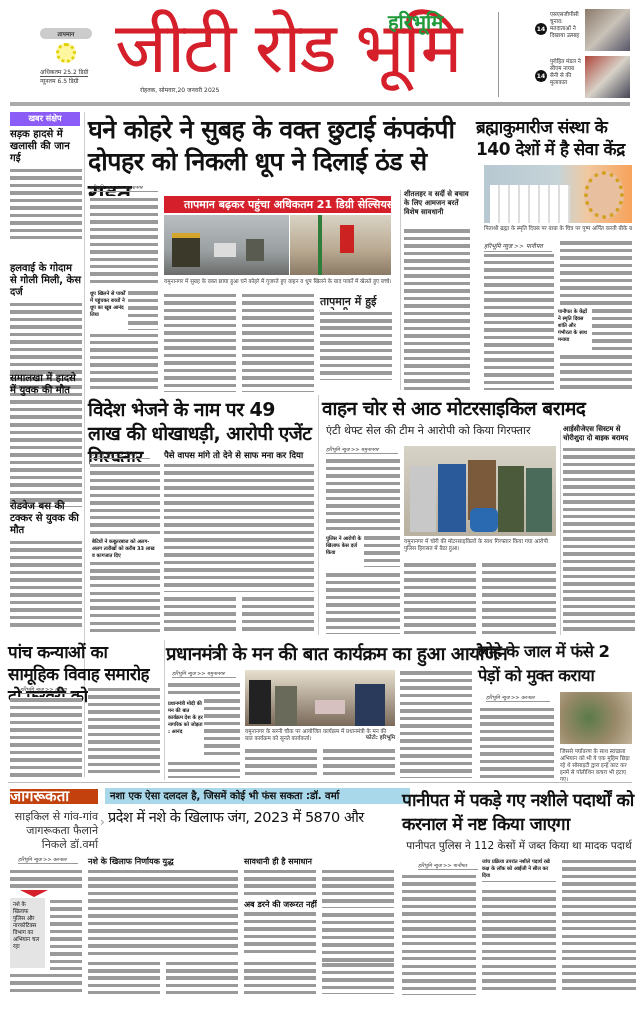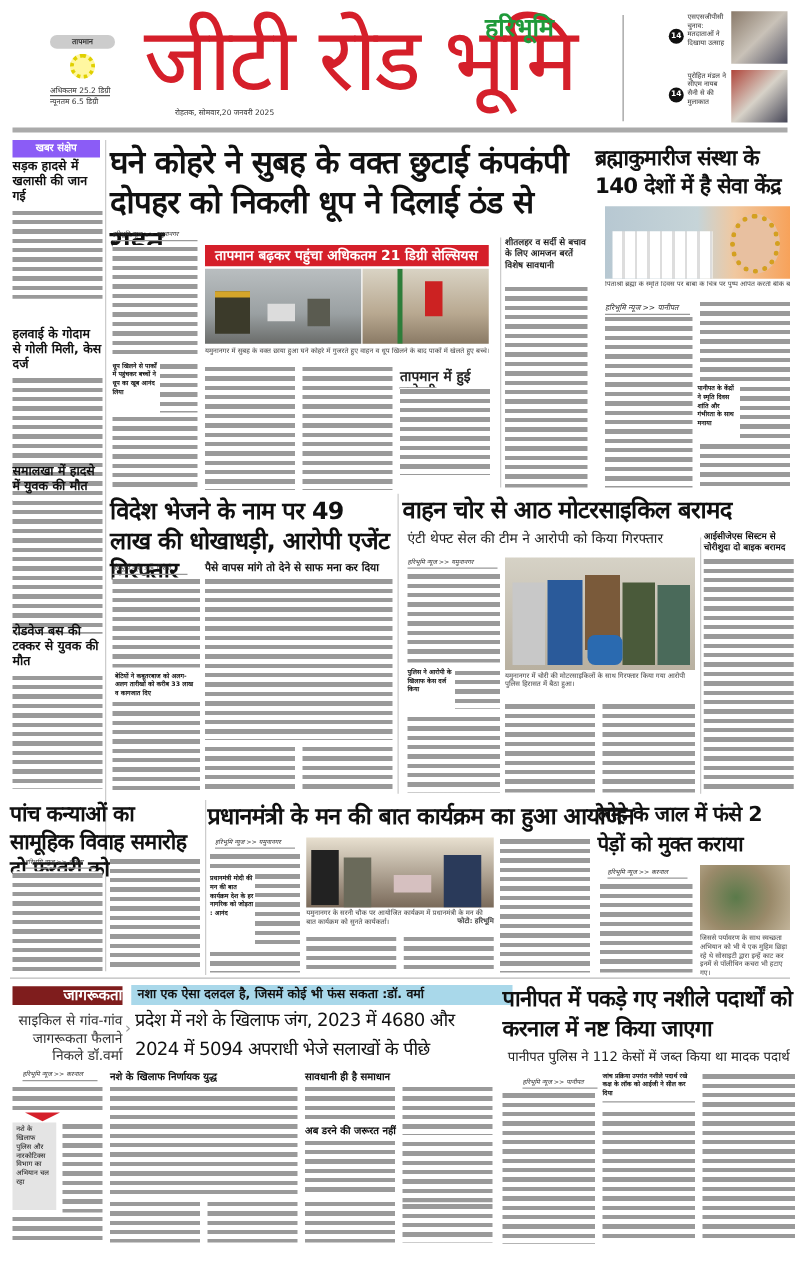--- a/index.html
+++ b/index.html
@@ -22,21 +22,21 @@
 .h-small{font-weight:bold;color:#111;font-size:10px;line-height:12px}
 .para{font-size:5.5px;line-height:7.5px;color:#555;text-align:justify;overflow:hidden}
 .para::after{content:""}
 .lines{background:repeating-linear-gradient(#fff 0,#fff 1.5px,#9a9a9a 1.5px,#9a9a9a 5px,#fff 5px,#fff 7.5px)}
 .big-head{font-weight:bold;color:#111;text-align:left;letter-spacing:-0.5px}
 .red-banner{background:#d51f2a;color:#fff;font-weight:bold;white-space:nowrap;overflow:hidden}
 .photo{overflow:hidden}
 .byline{font-size:6px;font-style:italic;color:#333;border-bottom:1px solid #999;padding-bottom:1px}
 .caption{font-size:5.5px;color:#444;line-height:7px}
 .bullet-box{font-size:6px;line-height:8px;color:#111;font-weight:bold}
-.purple-tag{background:#7f1d1d;color:#fff;font-size:12px;font-weight:bold;text-align:right}
+.purple-tag{background:#c2410c;color:#fff;font-size:15px;font-weight:bold;text-align:left}
 .blue-banner{background:#a9d8ea;color:#111;font-size:11px;font-weight:bold}
 </style>
 </head>
 <body>
 
 <div class="abs masthead">
   <div class="abs weather-pill">तापमान</div>
   <div class="abs sun"></div>
   <div class="abs wline" style="top:68px;border-bottom:1px solid #555">अधिकतम 25.2 डिग्री</div>
   <div class="abs wline" style="top:77px">न्यूनतम 6.5 डिग्री</div>
@@ -75,21 +75,21 @@
 <div class="abs" style="left:10px;top:500px;width:72px">
   <div class="h-small">रोडवेज बस की टक्कर से युवक की मौत</div>
   <div class="para lines" style="height:92px;margin-top:3px"></div>
 </div>
 
 <div class="abs big-head" style="left:88px;top:114px;width:370px;font-size:25px;line-height:32px">
   <div>घने कोहरे ने सुबह के वक्त छुटाई कंपकंपी</div>
   <div>दोपहर को निकली धूप ने दिलाई ठंड से राहत</div>
 </div>
 <div class="abs byline" style="left:90px;top:184px;width:68px;font-size:5px">हरिभूमि न्यूज &gt;&gt; यमुनानगर</div>
-<div class="abs red-banner" style="left:164px;top:196px;width:227px;height:17px;font-size:11px;line-height:17px;padding-left:8px">तापमान बढ़कर पहुंचा अधिकतम 21 डिग्री सेल्सियस</div>
+<div class="abs red-banner" style="left:164px;top:196px;width:227px;height:17px;font-size:11px;line-height:17px;padding-left:20px">तापमान बढ़कर पहुंचा अधिकतम 21 डिग्री सेल्सियस</div>
 <div class="abs para lines" style="left:90px;top:196px;width:68px;height:90px"></div>
 <div class="abs bullet-box" style="left:90px;top:290px;width:36px;font-size:5px;line-height:7px">धूप खिलने से पार्कों में पहुंचकर बच्चों ने धूप का खूब आनंद लिया</div>
 <div class="abs para lines" style="left:128px;top:290px;width:30px;height:40px"></div>
 <div class="abs para lines" style="left:90px;top:332px;width:68px;height:60px"></div>
 
 <div class="abs photo" style="left:164px;top:215px;width:125px;height:60px;background:linear-gradient(180deg,#b9bec0,#9aa0a2 60%,#6a6c6a)">
   <div class="abs" style="left:8px;top:18px;width:28px;height:34px;background:#3b3a2a;border-top:5px solid #d4a52a"></div>
   <div class="abs" style="left:50px;top:28px;width:22px;height:14px;background:#dcdcdc"></div>
   <div class="abs" style="left:82px;top:24px;width:18px;height:22px;background:#5a5b50"></div>
 </div>
@@ -183,22 +183,21 @@
 <div class="abs photo" style="left:560px;top:692px;width:72px;height:52px;background:radial-gradient(circle at 40% 50%,#5a7a4a,#9a8a6a 55%,#c2b49a)"></div>
 <div class="abs caption" style="left:560px;top:748px;width:72px">जिससे पर्यावरण के साथ स्वच्छता अभियान को भी ये एक मुहिम छिड़ा रहे थे सोसाइटी द्वारा इन्हें काट कर इनमें से पॉलीथिन कचरा भी हटाए गए।</div>
 
 <div class="abs" style="left:8px;top:782px;width:624px;height:1px;background:#bbb"></div>
 
 <div class="abs purple-tag" style="left:10px;top:789px;width:88px;height:15px;line-height:15px">जागरूकता</div>
 <div class="abs blue-banner" style="left:105px;top:788px;width:305px;height:16px;line-height:16px;padding-left:5px;white-space:nowrap;overflow:hidden;font-size:10px">नशा एक ऐसा दलदल है, जिसमें कोई भी फंस सकता :डॉ. वर्मा</div>
 <div class="abs" style="left:8px;top:810px;width:90px;font-size:11px;line-height:14px;text-align:right;color:#333">साइकिल से गांव-गांव जागरूकता फैलाने निकले डॉ.वर्मा</div>
 <div class="abs" style="left:100px;top:815px;font-size:12px;color:#999">›</div>
 <div class="abs big-head" style="left:108px;top:806px;width:302px;font-size:14.5px;line-height:23px;font-weight:normal;color:#111">
-  <div style="white-space:nowrap">प्रदेश में नशे के खिलाफ जंग, 2023 में 4680 और</div>
-  <div style="white-space:nowrap">2024 में 5094 अपराधी भेजे सलाखों के पीछे</div>
+  <div style="white-space:nowrap">प्रदेश में नशे के खिलाफ जंग, 2023 में 5870 और</div>
 </div>
 <div class="abs byline" style="left:18px;top:856px;width:60px;font-size:5px">हरिभूमि न्यूज &gt;&gt; करनाल</div>
 <div class="abs para lines" style="left:10px;top:868px;width:72px;height:22px"></div>
 <div class="abs" style="left:20px;top:890px;width:0;height:0;border-left:14px solid transparent;border-right:14px solid transparent;border-top:7px solid #d51f2a"></div>
 <div class="abs bullet-box" style="left:10px;top:898px;width:35px;height:70px;background:#e4e4e4;padding:3px;font-size:5.5px;line-height:7px;font-weight:normal">नशे के खिलाफ पुलिस और नारकोटिक्स विभाग का अभियान चल रहा</div>
 <div class="abs para lines" style="left:50px;top:898px;width:32px;height:72px"></div>
 <div class="abs para lines" style="left:10px;top:972px;width:72px;height:22px"></div>
 
 <div class="abs h-small" style="left:88px;top:856px;width:120px;font-size:8px">नशे के खिलाफ निर्णायक युद्ध</div>
 <div class="abs para lines" style="left:88px;top:868px;width:150px;height:88px"></div>

